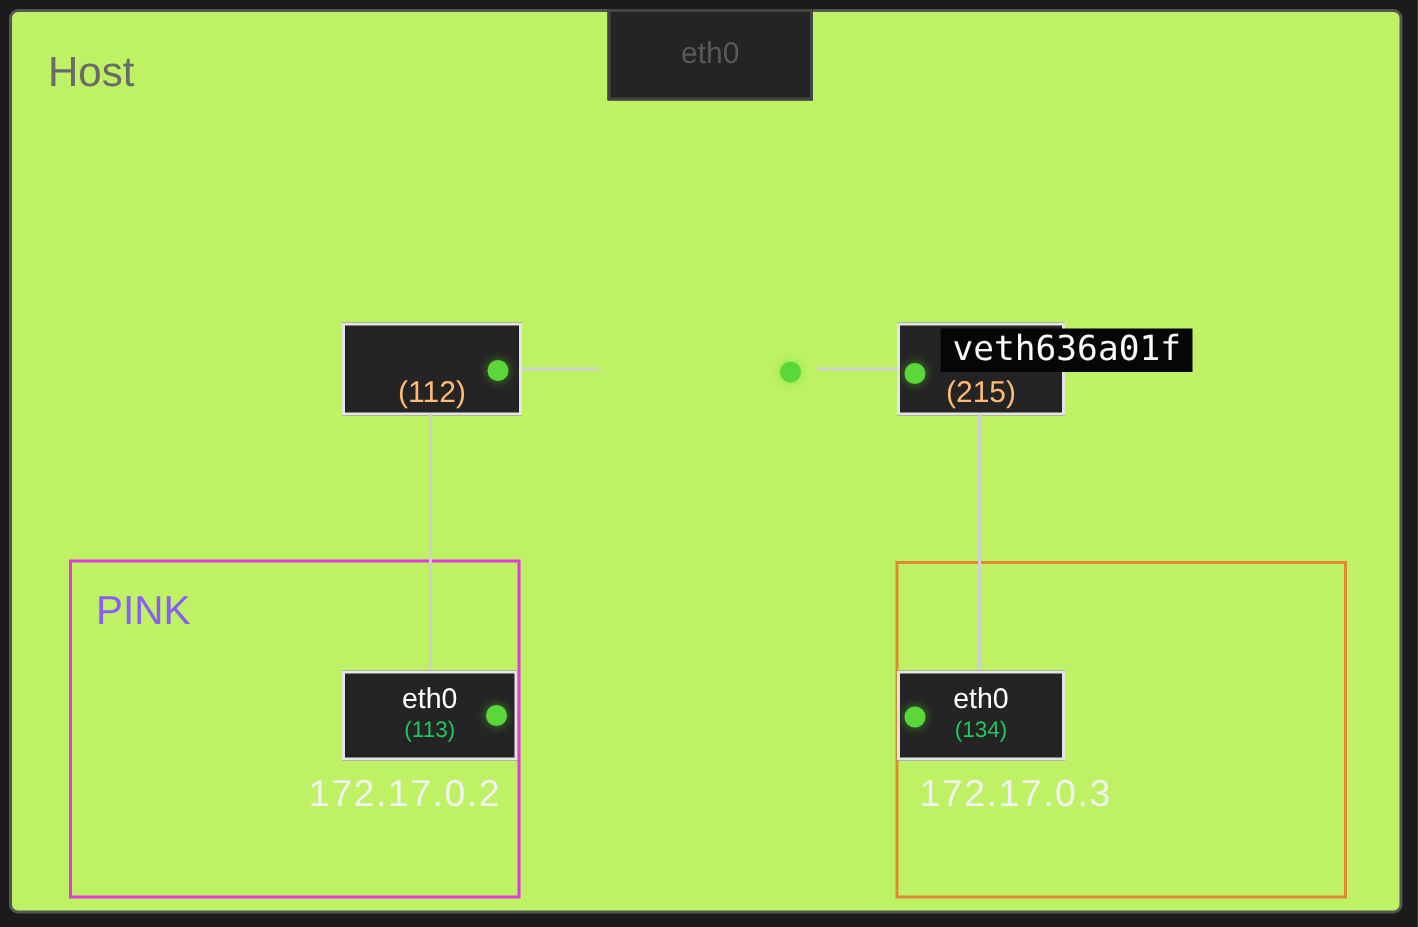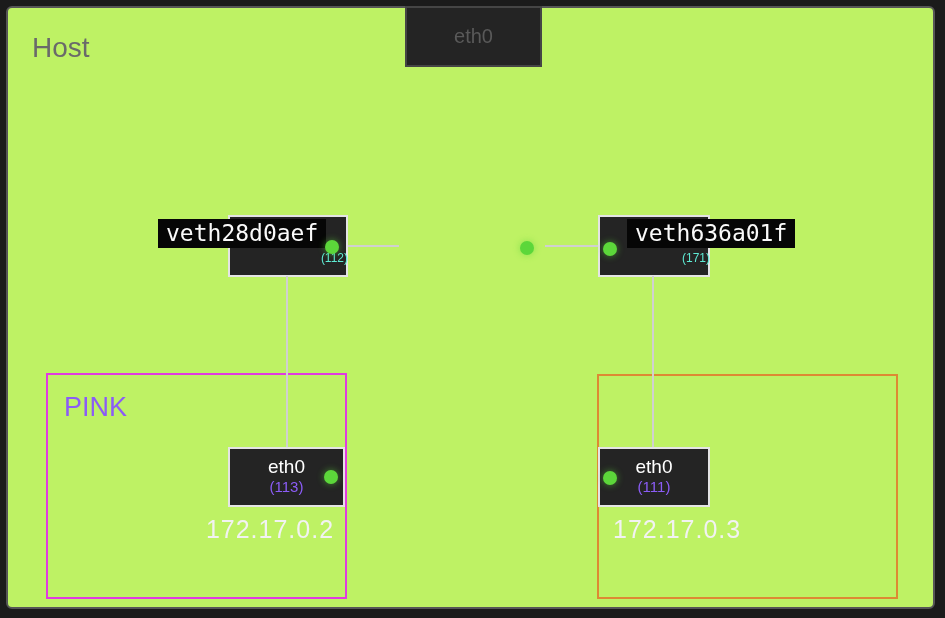--- a/index.html
+++ b/index.html
@@ -36,21 +36,21 @@
   .docker0-label{font-size:21px;color:#ffffff;margin-right:14px;}
   .veth-right-box{left:598px;top:215px;width:112px;height:62px;}
   .plate{
     position:absolute;z-index:6;background:#060606;color:#fafafa;
     font-family:"DejaVu Sans Mono","Liberation Mono",monospace;
     font-size:23px;line-height:29px;padding:0 8px;white-space:nowrap;
   }
   .plate-left{left:158px;top:219px;}
   .plate-right{left:627px;top:219px;}
   .iface-index{
-    position:absolute;z-index:4;color:#5eead4;font-size:12px;text-align:right;
+    position:absolute;z-index:4;color:#fdba74;font-size:20px;text-align:center;
   }
   .index-left{left:228px;top:251px;width:120px;}
   .index-right{left:598px;top:251px;width:112px;}
   .dot{
     position:absolute;z-index:7;width:14px;height:14px;border-radius:50%;
     background:#5cd73a;
     box-shadow:0 0 6px 1px rgba(92,215,58,0.40);
   }
   .dot-veth-left{left:325px;top:240px;}
   .dot-docker0{left:520px;top:241px;}
@@ -74,21 +74,21 @@
   .pink-name{left:64px;top:392px;}
   .orange-name{right:67px;top:392px;}
   .ceth-box{
     position:absolute;z-index:5;border:2px solid #e4e4e4;background:#242424;
     box-sizing:border-box;display:flex;flex-direction:column;align-items:center;
     padding-top:6px;
   }
   .pink-eth0-box{left:228px;top:447px;width:117px;height:60px;}
   .orange-eth0-box{left:598px;top:447px;width:112px;height:60px;}
   .ceth-name{font-size:19px;line-height:23px;color:#ffffff;}
-  .ceth-index{font-size:15px;line-height:18px;color:#8b5cf6;}
+  .ceth-index{font-size:15px;line-height:18px;color:#22c55e;}
   .ip-text{
     position:absolute;z-index:4;font-size:25px;color:#f2f2f2;letter-spacing:1px;
   }
   .pink-ip{left:200px;top:515px;width:140px;text-align:center;}
   .orange-ip{left:613px;top:515px;}
 </style>
 </head>
 <body>
 
 <div class="stage">
@@ -100,41 +100,40 @@
   <div class="connector conn-h1"></div>
   <div class="connector conn-h2"></div>
   <div class="connector conn-v1"></div>
   <div class="connector conn-v2"></div>
 
   <div class="uplink-box">
     <span>eth0</span>
   </div>
 
   <div class="iface-box veth-left-box"></div>
-  <div class="plate plate-left">veth28d0aef</div>
   <div class="iface-index index-left">(112)</div>
   <span class="dot dot-veth-left" style="background-color:#5cd73a"></span>
 
   <span class="dot dot-docker0" style="background-color:#5cd73a"></span>
 
   <div class="iface-box veth-right-box"></div>
   <div class="plate plate-right">veth636a01f</div>
-  <div class="iface-index index-right">(171)</div>
+  <div class="iface-index index-right">(215)</div>
   <span class="dot dot-veth-right" style="background-color:#5cd73a"></span>
 
   <div class="container-box pink-box" style="border-color:#e03be0"></div>
   <div class="container-name pink-name">PINK</div>
   <div class="ceth-box pink-eth0-box">
     <span class="ceth-name">eth0</span>
     <span class="ceth-index">(113)</span>
   </div>
   <span class="dot dot-pink-eth0" style="background-color:#5cd73a"></span>
   <div class="ip-text pink-ip">172.17.0.2</div>
 
   <div class="container-box orange-box" style="border-color:#dd8a33"></div>
   <div class="ceth-box orange-eth0-box">
     <span class="ceth-name">eth0</span>
-    <span class="ceth-index">(111)</span>
+    <span class="ceth-index">(134)</span>
   </div>
   <span class="dot dot-orange-eth0" style="background-color:#5cd73a"></span>
   <div class="ip-text orange-ip">172.17.0.3</div>
 
 </div>
 
 </body></html>

